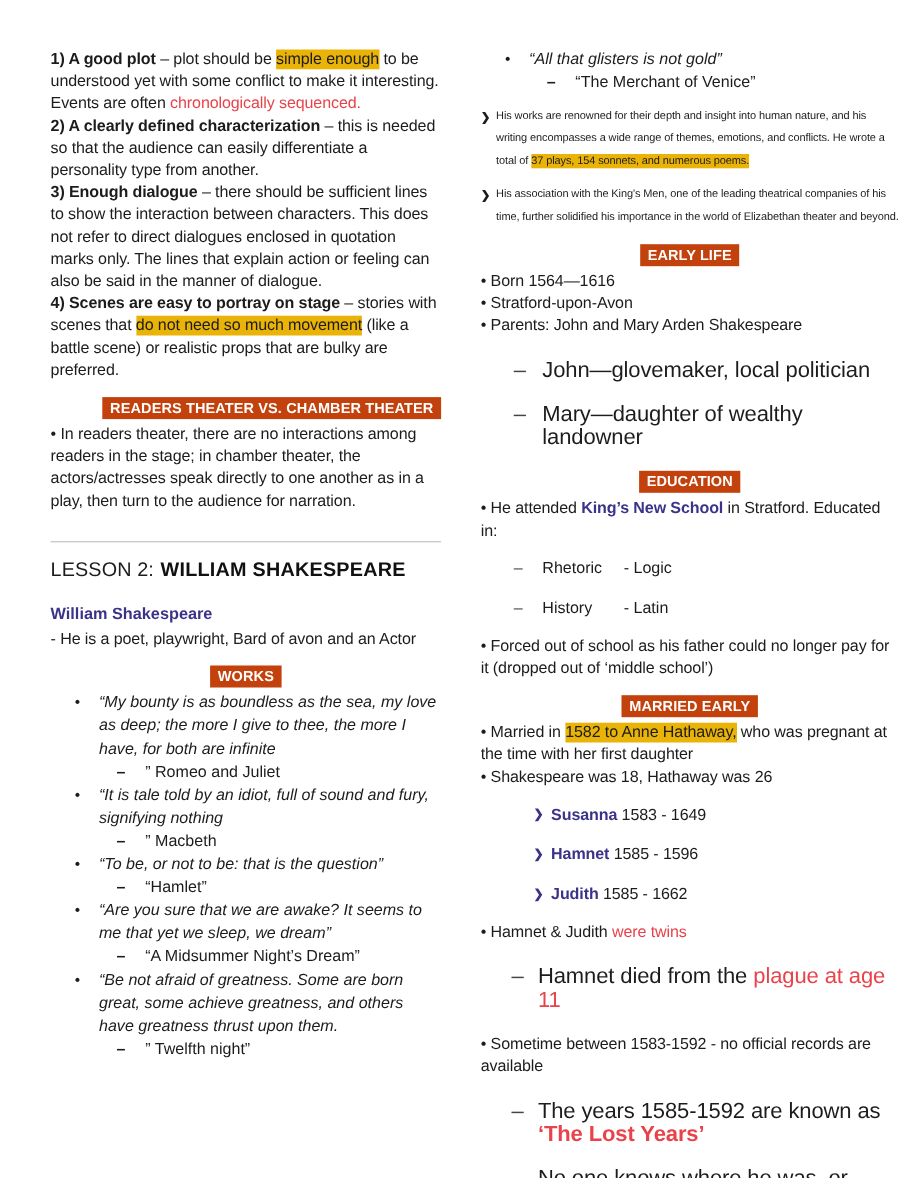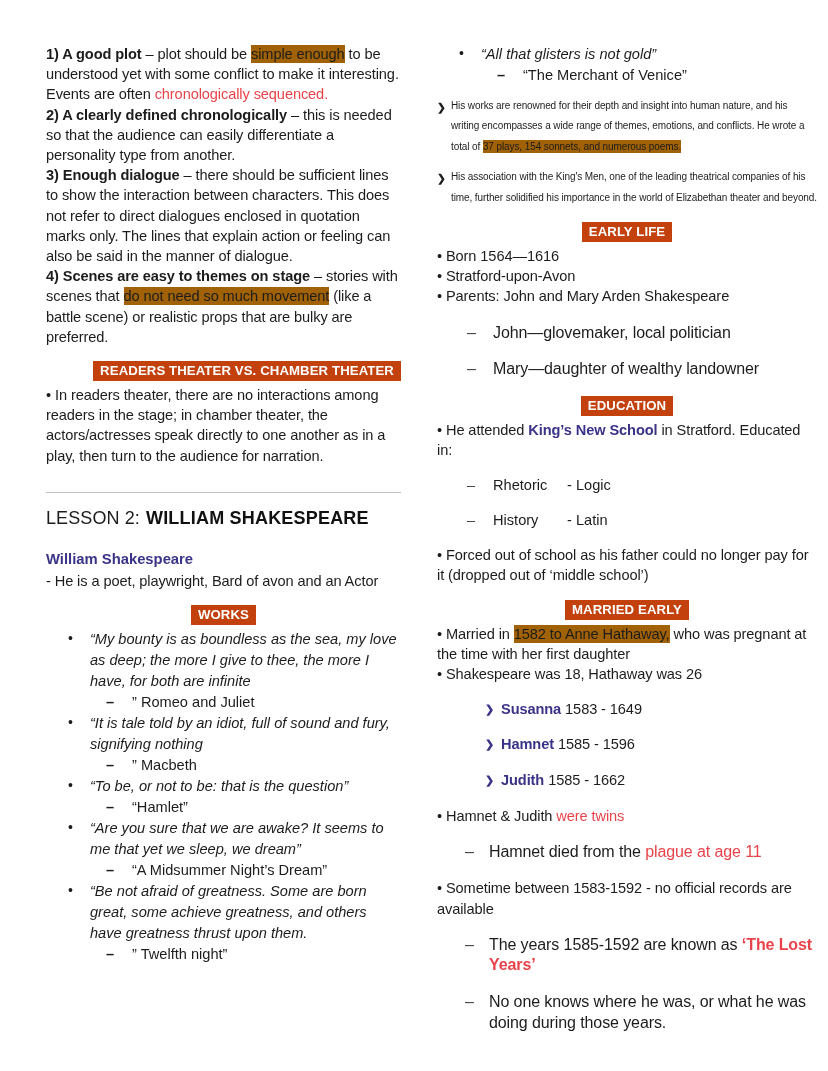--- a/index.html
+++ b/index.html
@@ -37,21 +37,21 @@
     font-size: 14.6px;
     line-height: 20.2px;
     letter-spacing: -0.1px;
     color: #1c1c1c;
   }
   .b { font-weight: bold; }
   .red { color: #e8434a; }
   .red-b { color: #e8434a; font-weight: bold; }
   .purple { color: #3b3388; font-weight: bold; }
   .hl {
-    background: #a16207;
+    background: #eab308;
     padding: 1px 0;
     box-decoration-break: clone;
     margin-top: 10px;
     -webkit-box-decoration-break: clone;
   }
 
   
   .sec-head-wrap {
     text-align: center;
     margin: 14px 0 4px 0;
@@ -102,21 +102,21 @@
     position: absolute;
     left: 60px;
     top: 0;
     font-weight: bold;
   }
 
   
   .rdash {
     position: relative;
     padding-left: 56px;
-    font-size: 16px;
+    font-size: 20px;
     line-height: 20.6px;
     letter-spacing: -0.1px;
   }
   .rdash::before {
     content: "\2013";
     position: absolute;
     left: 30px;
     top: 0;
     color: #444;
   }
@@ -203,27 +203,27 @@
 
 <div class="page">
 
   <div class="col left">
 
     <div>
       <p class="para">
         <span class="b">1)</span><span class="b"> </span><span class="b">A good plot</span><span> – </span><span>plot should be </span><span class="hl">simple enough</span><span> to be understood yet with some conflict to make it interesting. Events are often </span><span class="red">chronologically sequenced.</span>
       </p>
       <p class="para">
-        <span class="b">2)</span><span class="b"> </span><span class="b">A clearly defined chronologically</span><span> – </span><span>this is needed so that the audience can easily differentiate a personality type from another.</span>
+        <span class="b">2)</span><span class="b"> </span><span class="b">A clearly defined characterization</span><span> – </span><span>this is needed so that the audience can easily differentiate a personality type from another.</span>
       </p>
       <p class="para">
         <span class="b">3)</span><span class="b"> </span><span class="b">Enough dialogue</span><span> – </span><span>there should be sufficient lines to show the interaction between characters. This does not refer to direct dialogues enclosed in quotation marks only. The lines that explain action or feeling can also be said in the manner of dialogue.</span>
       </p>
       <p class="para">
-        <span class="b">4)</span><span class="b"> </span><span class="b">Scenes are easy to themes on stage</span><span> – </span><span>stories with scenes that </span><span class="hl">do not need so much movement</span><span> (like a battle scene) or realistic props that are bulky are preferred.</span>
+        <span class="b">4)</span><span class="b"> </span><span class="b">Scenes are easy to portray on stage</span><span> – </span><span>stories with scenes that </span><span class="hl">do not need so much movement</span><span> (like a battle scene) or realistic props that are bulky are preferred.</span>
       </p>
     </div>
 
     <div class="sec-head-wrap left-al">
       <span class="sec-head">READERS THEATER VS. CHAMBER THEATER</span>
     </div>
 
     <p class="para">• In readers theater, there are no interactions among readers in the stage; in chamber theater, the actors/actresses speak directly to one another as in a play, then turn to the audience for narration.</p>
 
     <hr class="divider">

